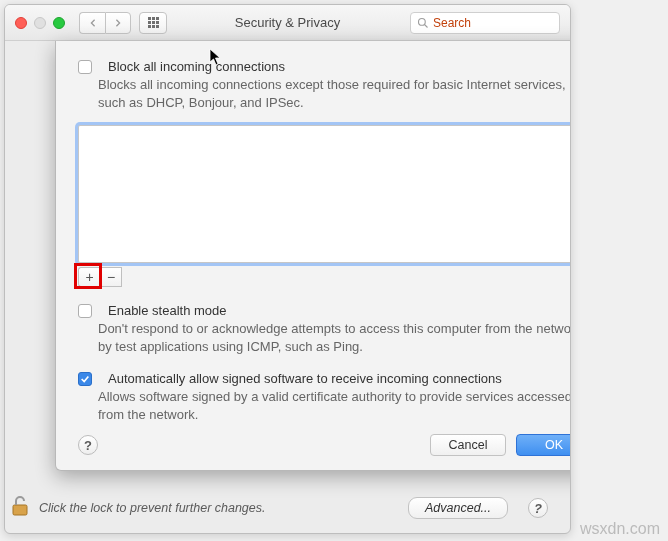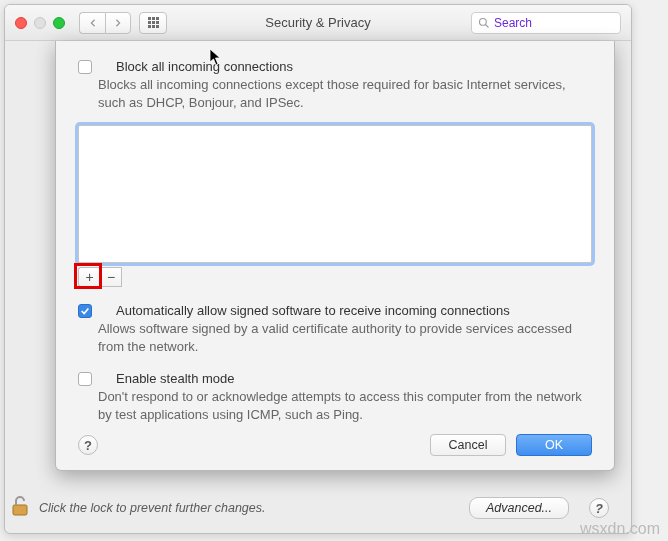--- a/index.html
+++ b/index.html
@@ -5,21 +5,21 @@
     * { margin: 0; padding: 0; box-sizing: border-box; }
     body {
       font-family: -apple-system, "Helvetica Neue", Helvetica, Arial, sans-serif;
       background: #f0f0f0;
       width: 668px;
       height: 541px;
       overflow: hidden;
       position: relative;
     }
     .window {
-      width: 628px;
+      width: 567px;
       height: 530px;
       margin: 4px;
       background: #ececec;
       border: 1px solid #bdbdbd;
       border-radius: 6px;
       box-shadow: 0 2px 10px rgba(0,0,0,0.15);
       position: relative;
       overflow: hidden;
     }
     .titlebar {
@@ -81,40 +81,40 @@
       height: 22px;
       border: 1px solid #cfcfcf;
       border-radius: 4px;
       background: #fff;
       display: flex;
       align-items: center;
       padding: 0 6px;
       gap: 4px;
     }
     .search svg { width: 12px; height: 12px; fill: #9e9e9e; }
-    .search-text { font-size: 12px; color: #6d28d9; }
+    .search-text { font-size: 12px; color: #c2410c; }
     .sheet {
       position: absolute;
       top: 36px;
       left: 50px;
       width: 560px;
       height: 430px;
       background: #f3f3f3;
       border: 1px solid #b8b8b8;
       border-top: none;
       border-radius: 0 0 6px 6px;
       box-shadow: 0 6px 20px rgba(0,0,0,0.3);
       padding: 18px 22px 14px 22px;
       display: flex;
       flex-direction: column;
     }
     .check-row {
       display: flex;
       align-items: flex-start;
-      gap: 24px;
+      gap: 16px;
       margin-bottom: 2px;
     }
     .checkbox {
       width: 14px; height: 14px;
       border: 1px solid #aeaeae;
       border-radius: 3px;
       background: #fff;
       flex-shrink: 0;
       display: flex; align-items: center; justify-content: center;
       margin-top: 1px;
@@ -312,38 +312,38 @@
     <div class="listbox"></div>
 
     <div class="pm-row" style="position:relative;">
       <div class="pm-btn">+</div>
       <div class="pm-btn">−</div>
       <div class="highlight-box" style="left:-4px; top:-4px;"></div>
     </div>
 
     <div class="section">
       <div class="check-row">
+        <div class="checkbox"></div>
+        <div class="label">Enable stealth mode</div>
+      </div>
+      <div class="desc">Don't respond to or acknowledge attempts to access this computer from the network by test applications using ICMP, such as Ping.</div>
+    </div>
+
+    <div class="section">
+      <div class="check-row">
         <div class="checkbox checked">
           <svg viewBox="0 0 12 12">
               <path d="M2 6 L5 9 L10 3"></path>
             </svg>
         </div>
         <div class="label">Automatically allow signed software to receive incoming connections</div>
       </div>
       <div class="desc">Allows software signed by a valid certificate authority to provide services accessed from the network.</div>
     </div>
 
-    <div class="section">
-      <div class="check-row">
-        <div class="checkbox"></div>
-        <div class="label">Enable stealth mode</div>
-      </div>
-      <div class="desc">Don't respond to or acknowledge attempts to access this computer from the network by test applications using ICMP, such as Ping.</div>
-    </div>
-
     <div class="sheet-footer">
       <div class="help">?</div>
       <div class="footer-btns">
         <div class="mac-btn">Cancel</div>
         <div class="mac-btn primary">OK</div>
       </div>
     </div>
   </div>
 
   <div class="cursor">

